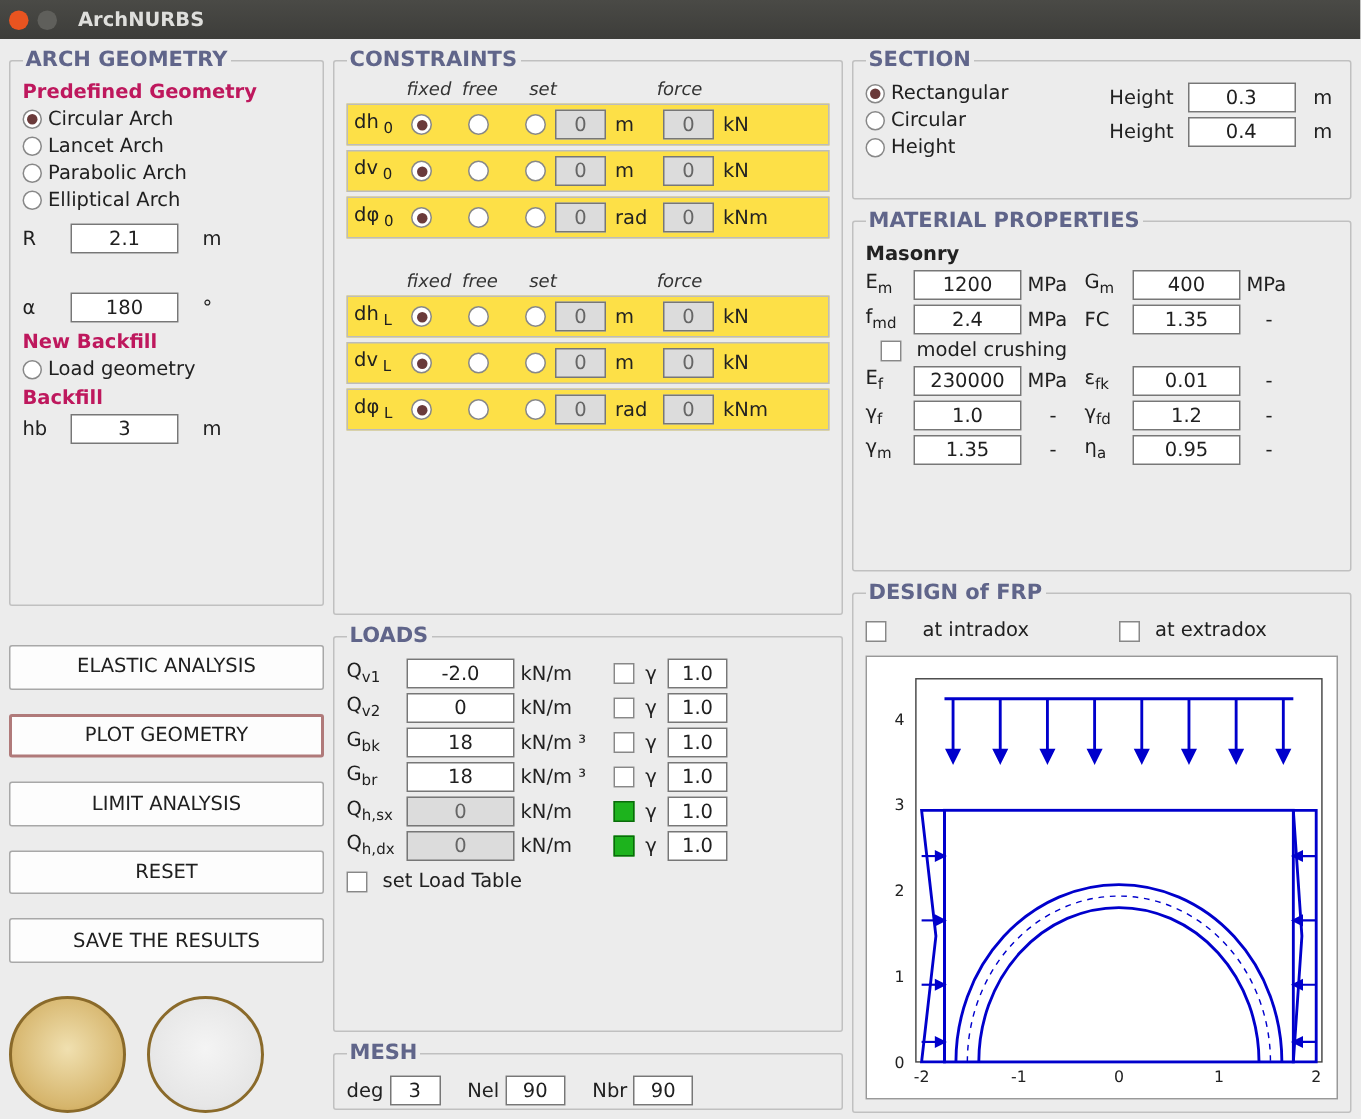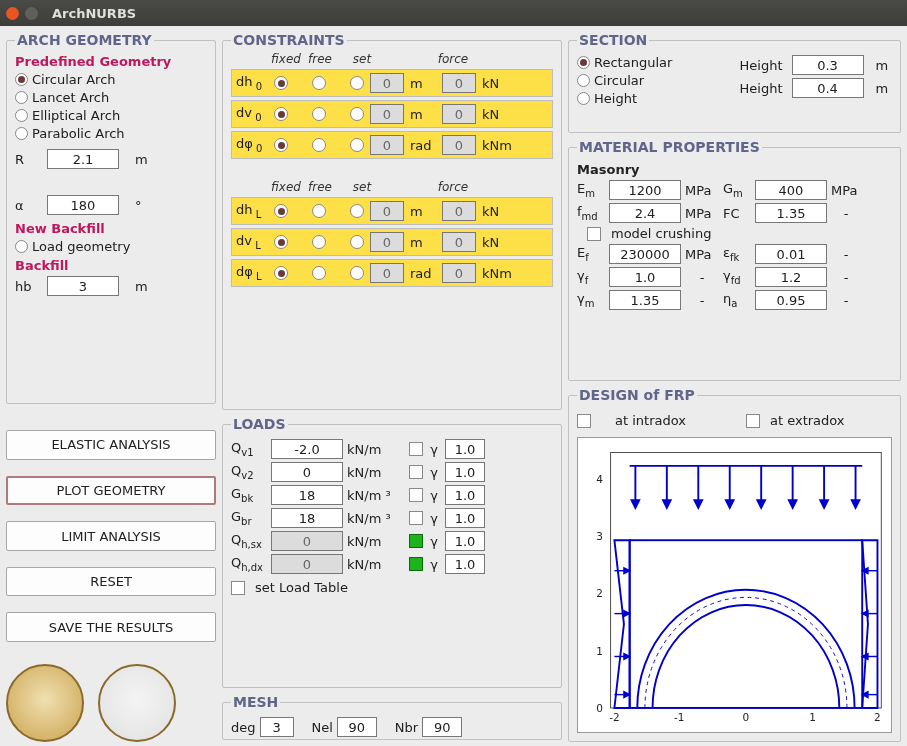--- a/index.html
+++ b/index.html
@@ -161,25 +161,25 @@
       <div class="row">
         <span class="radio sel"></span>
         <span>Circular Arch</span>
       </div>
       <div class="row">
         <span class="radio"></span>
         <span>Lancet Arch</span>
       </div>
       <div class="row">
         <span class="radio"></span>
+        <span>Parabolic Arch</span>
+      </div>
+      <div class="row">
+        <span class="radio"></span>
         <span>Elliptical Arch</span>
-      </div>
-      <div class="row">
-        <span class="radio"></span>
-        <span>Parabolic Arch</span>
       </div>
 
       <div class="row" style="margin-top:8px">
         <span class="lbl" style="width:28px">R</span>
         <span class="numbox w70">2.1</span>
         <span class="unit" style="margin-left:12px">m</span>
       </div>
 
       <div class="row" style="margin-top:26px">
         <span class="lbl" style="width:28px">α</span>

